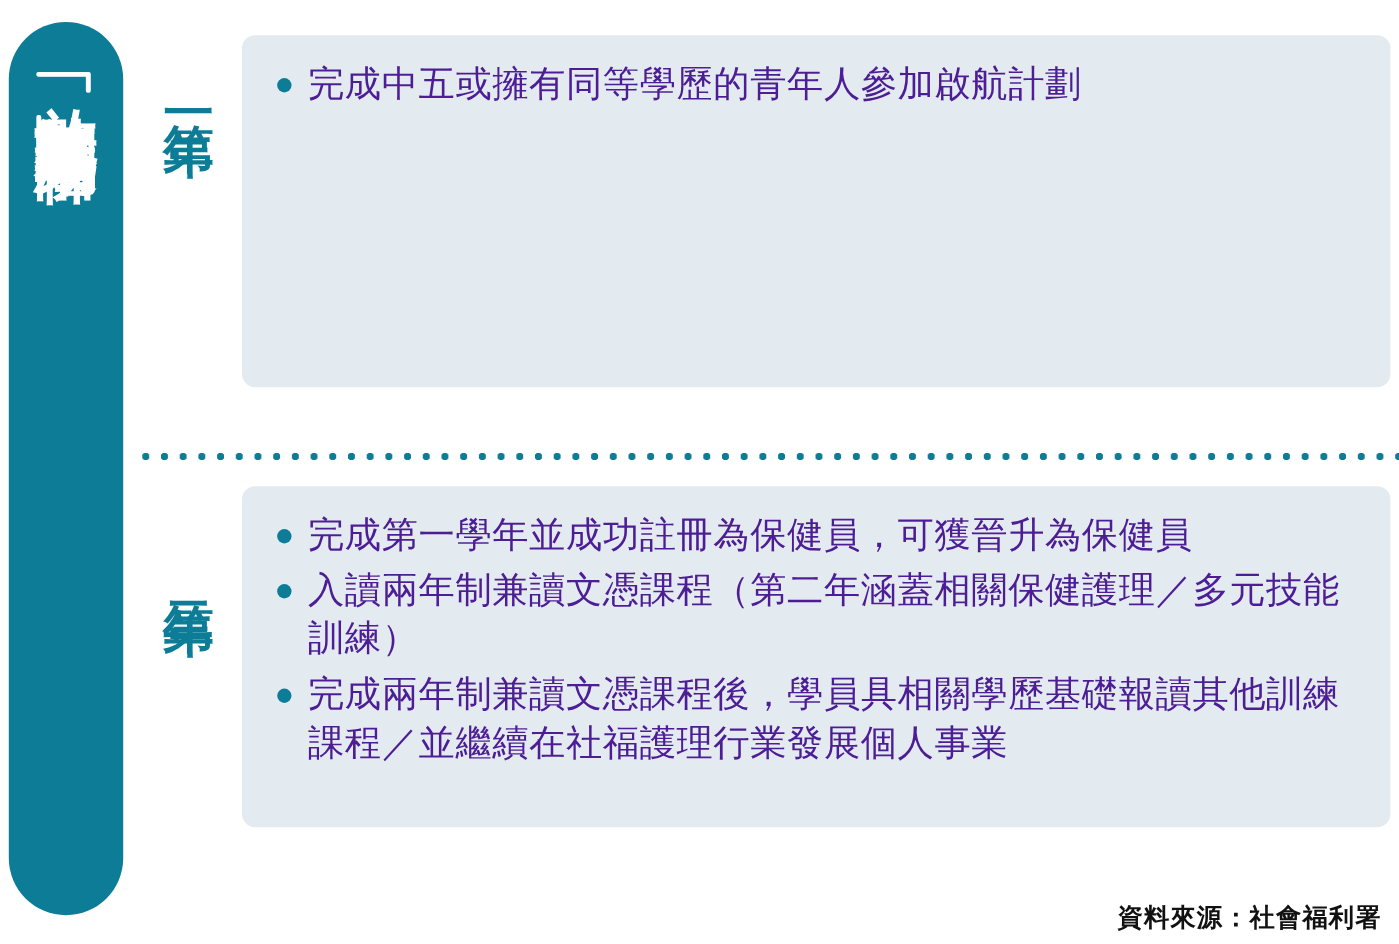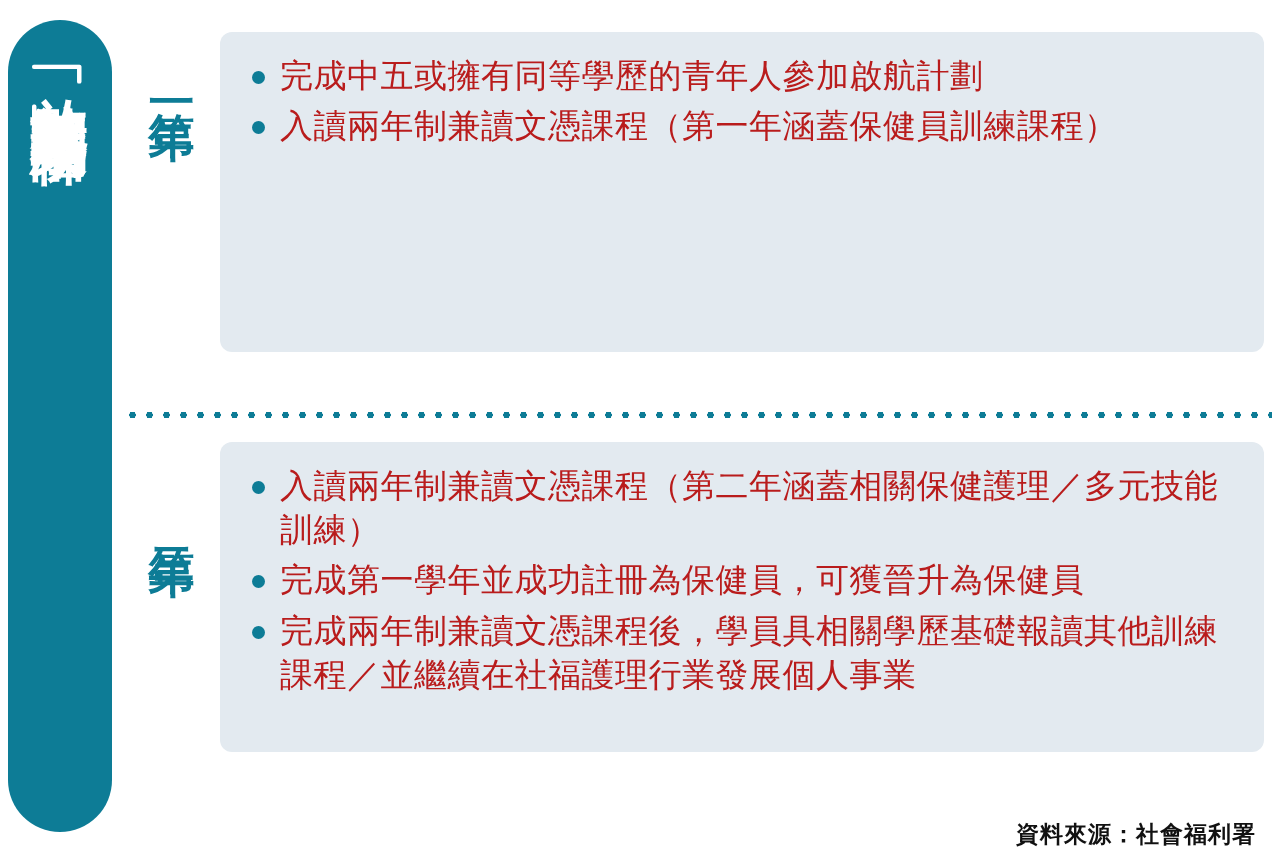--- a/index.html
+++ b/index.html
@@ -100,21 +100,21 @@
     list-style: none;
     margin: 0;
     padding: 0;
   }
   ul.bullets li {
     position: relative;
     padding-left: 34px;
     margin: 0 0 6px 0;
     font-size: 33px;
     line-height: 1.34;
-    color: #b91c1c;
+    color: #4c1d95;
     letter-spacing: 0.5px;
   }
   ul.bullets li:last-child { margin-bottom: 0; }
   ul.bullets li::before {
     content: "";
     position: absolute;
     left: 6px;
     top: 17px;
     width: 13px;
     height: 13px;
@@ -157,33 +157,32 @@
 
   <div class="rows">
 
     <div class="row row-year1">
       <div class="year-label">
         <div class="year-label-text">第一年</div>
       </div>
       <div class="panel">
         <ul class="bullets">
           <li>完成中五或擁有同等學歷的青年人參加啟航計劃</li>
-          <li>入讀兩年制兼讀文憑課程（第一年涵蓋保健員訓練課程）</li>
         </ul>
       </div>
     </div>
 
     <div class="row row-year2">
       <div class="year-label">
         <div class="year-label-text">第二年</div>
       </div>
       <div class="panel">
         <ul class="bullets">
+          <li>完成第一學年並成功註冊為保健員，可獲晉升為保健員</li>
           <li>入讀兩年制兼讀文憑課程（第二年涵蓋相關保健護理／多元技能訓練）</li>
-          <li>完成第一學年並成功註冊為保健員，可獲晉升為保健員</li>
           <li>完成兩年制兼讀文憑課程後，學員具相關學歷基礎報讀其他訓練課程／並繼續在社福護理行業發展個人事業</li>
         </ul>
       </div>
     </div>
 
   </div>
 
   <div class="divider"></div>
 
   <div class="source">資料來源：社會福利署</div>

